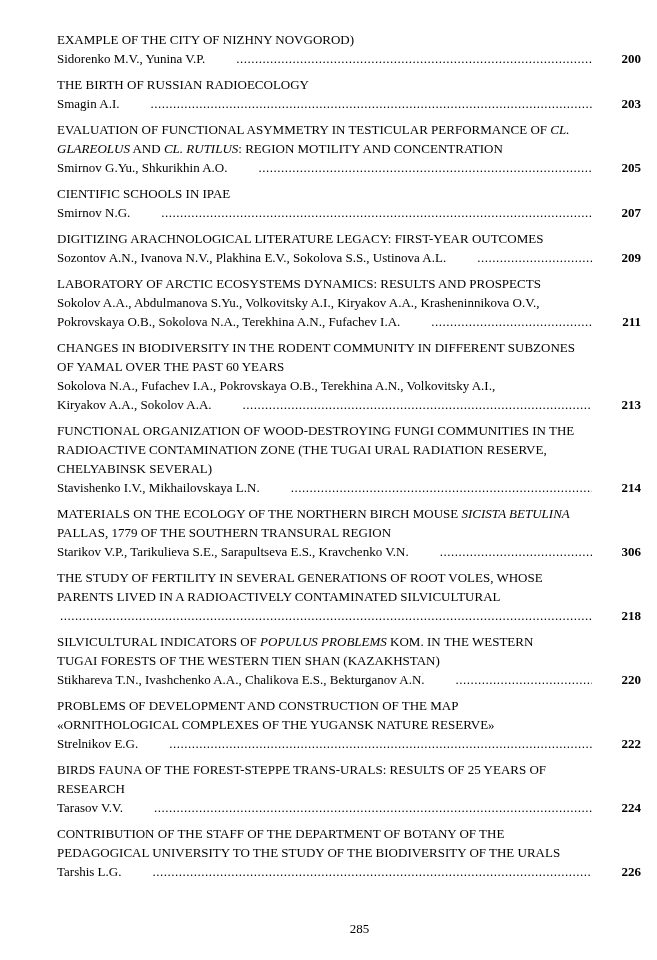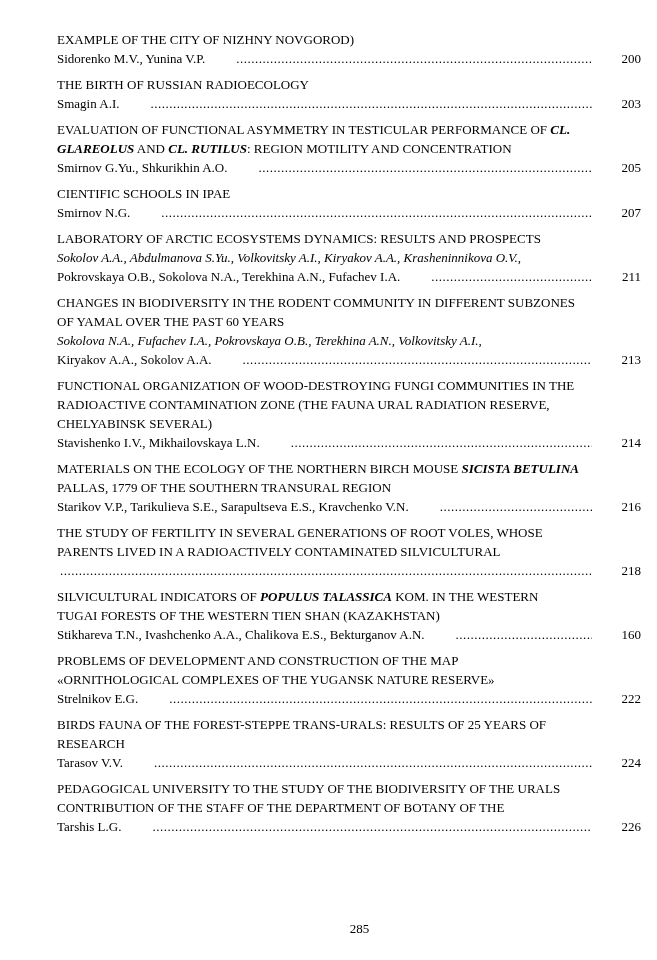--- a/index.html
+++ b/index.html
@@ -16,35 +16,35 @@
     font-family: "Liberation Serif", "DejaVu Serif", serif;
     font-size: 13px;
     line-height: 19px;
     padding: 30px 37px 4px 36px;
     position: relative;
     overflow: hidden;
     margin-left: 21px;
   }
   .entry { margin-bottom: 7px; }
   .title-line { white-space: nowrap; }
-  .it { font-style: italic; font-weight: bold; }
-  .authors { white-space: nowrap; font-style: italic; }
+  .it { font-style: italic; }
+  .authors { white-space: nowrap; }
   .authors-row { display: flex; align-items: flex-end; gap: 28px; }
   .authors-last { flex: none; white-space: nowrap; }
   .leader {
     flex: 1 1 auto;
     overflow: hidden;
     white-space: nowrap;
     margin: 0 2px 0 3px;
     letter-spacing: 0.5px;
   }
   .leader::after {
     content: "..........................................................................................................................................................................................................................................................";
   }
-  .pageno { flex: none; }
+  .pageno { flex: none; font-weight: bold; }
   .footer {
     position: absolute;
     left: 10px;
     bottom: 22px;
     width: 100%;
     text-align: center;
   }
 </style>
 </head>
 <body>
@@ -78,72 +78,80 @@
       </div>
       <div class="entry">
         <div class="title-line"><span>CIENTIFIC SCHOOLS IN IPAE</span></div>
         <div class="authors-row">
           <span class="authors-last">Smirnov N.G.</span>
           <span class="leader"></span>
           <span class="pageno">207</span>
         </div>
       </div>
       <div class="entry">
+        <div class="title-line"><span>DIGITIZING ARACHNOLOGICAL LITERATURE LEGACY: FIRST-YEAR OUTCOMES</span></div>
+        <div class="authors-row">
+          <span class="authors-last">Sozontov A.N., Ivanova N.V., Plakhina E.V., Sokolova S.S., Ustinova A.L.</span>
+          <span class="leader"></span>
+          <span class="pageno">209</span>
+        </div>
+      </div>
+      <div class="entry">
         <div class="title-line"><span>LABORATORY OF ARCTIC ECOSYSTEMS DYNAMICS: RESULTS AND PROSPECTS</span></div>
         <div class="authors">Sokolov A.A., Abdulmanova S.Yu., Volkovitsky A.I., Kiryakov A.A., Krasheninnikova O.V.,</div>
         <div class="authors-row">
           <span class="authors-last">Pokrovskaya O.B., Sokolova N.A., Terekhina A.N., Fufachev I.A.</span>
           <span class="leader"></span>
           <span class="pageno">211</span>
         </div>
       </div>
       <div class="entry">
         <div class="title-line"><span>CHANGES IN BIODIVERSITY IN THE RODENT COMMUNITY IN DIFFERENT SUBZONES</span></div>
         <div class="title-line"><span>OF YAMAL OVER THE PAST 60 YEARS</span></div>
         <div class="authors">Sokolova N.A., Fufachev I.A., Pokrovskaya O.B., Terekhina A.N., Volkovitsky A.I.,</div>
         <div class="authors-row">
           <span class="authors-last">Kiryakov A.A., Sokolov A.A.</span>
           <span class="leader"></span>
           <span class="pageno">213</span>
         </div>
       </div>
       <div class="entry">
         <div class="title-line"><span>FUNCTIONAL ORGANIZATION OF WOOD-DESTROYING FUNGI COMMUNITIES IN THE</span></div>
-        <div class="title-line"><span>RADIOACTIVE CONTAMINATION ZONE (THE FAUNA URAL RADIATION RESERVE,</span></div>
+        <div class="title-line"><span>RADIOACTIVE CONTAMINATION ZONE (THE TUGAI URAL RADIATION RESERVE,</span></div>
         <div class="title-line"><span>CHELYABINSK SEVERAL)</span></div>
         <div class="authors-row">
           <span class="authors-last">Stavishenko I.V., Mikhailovskaya L.N.</span>
           <span class="leader"></span>
           <span class="pageno">214</span>
         </div>
       </div>
       <div class="entry">
         <div class="title-line"><span>MATERIALS ON THE ECOLOGY OF THE NORTHERN BIRCH MOUSE </span><span class="it">SICISTA BETULINA</span></div>
         <div class="title-line"><span>PALLAS, 1779 OF THE SOUTHERN TRANSURAL REGION</span></div>
         <div class="authors-row">
           <span class="authors-last">Starikov V.P., Tarikulieva S.E., Sarapultseva E.S., Kravchenko V.N.</span>
           <span class="leader"></span>
-          <span class="pageno">216</span>
+          <span class="pageno">306</span>
         </div>
       </div>
       <div class="entry">
         <div class="title-line"><span>THE STUDY OF FERTILITY IN SEVERAL GENERATIONS OF ROOT VOLES, WHOSE</span></div>
         <div class="title-line"><span>PARENTS LIVED IN A RADIOACTIVELY CONTAMINATED SILVICULTURAL</span></div>
         <div class="authors-row">
           <span class="leader"></span>
           <span class="pageno">218</span>
         </div>
       </div>
       <div class="entry">
-        <div class="title-line"><span>SILVICULTURAL INDICATORS OF </span><span class="it">POPULUS TALASSICA</span><span> KOM. IN THE WESTERN</span></div>
+        <div class="title-line"><span>SILVICULTURAL INDICATORS OF </span><span class="it">POPULUS PROBLEMS</span><span> KOM. IN THE WESTERN</span></div>
         <div class="title-line"><span>TUGAI FORESTS OF THE WESTERN TIEN SHAN (KAZAKHSTAN)</span></div>
         <div class="authors-row">
           <span class="authors-last">Stikhareva T.N., Ivashchenko A.A., Chalikova E.S., Bekturganov A.N.</span>
           <span class="leader"></span>
-          <span class="pageno">160</span>
+          <span class="pageno">220</span>
         </div>
       </div>
       <div class="entry">
         <div class="title-line"><span>PROBLEMS OF DEVELOPMENT AND CONSTRUCTION OF THE MAP</span></div>
         <div class="title-line"><span>«ORNITHOLOGICAL COMPLEXES OF THE YUGANSK NATURE RESERVE»</span></div>
         <div class="authors-row">
           <span class="authors-last">Strelnikov E.G.</span>
           <span class="leader"></span>
           <span class="pageno">222</span>
         </div>
@@ -151,22 +159,22 @@
       <div class="entry">
         <div class="title-line"><span>BIRDS FAUNA OF THE FOREST-STEPPE TRANS-URALS: RESULTS OF 25 YEARS OF</span></div>
         <div class="title-line"><span>RESEARCH</span></div>
         <div class="authors-row">
           <span class="authors-last">Tarasov V.V.</span>
           <span class="leader"></span>
           <span class="pageno">224</span>
         </div>
       </div>
       <div class="entry">
+        <div class="title-line"><span>CONTRIBUTION OF THE STAFF OF THE DEPARTMENT OF BOTANY OF THE</span></div>
         <div class="title-line"><span>PEDAGOGICAL UNIVERSITY TO THE STUDY OF THE BIODIVERSITY OF THE URALS</span></div>
-        <div class="title-line"><span>CONTRIBUTION OF THE STAFF OF THE DEPARTMENT OF BOTANY OF THE</span></div>
         <div class="authors-row">
           <span class="authors-last">Tarshis L.G.</span>
           <span class="leader"></span>
           <span class="pageno">226</span>
         </div>
       </div>
     </div>
   <div class="footer">
     <span>285</span>
   </div>

